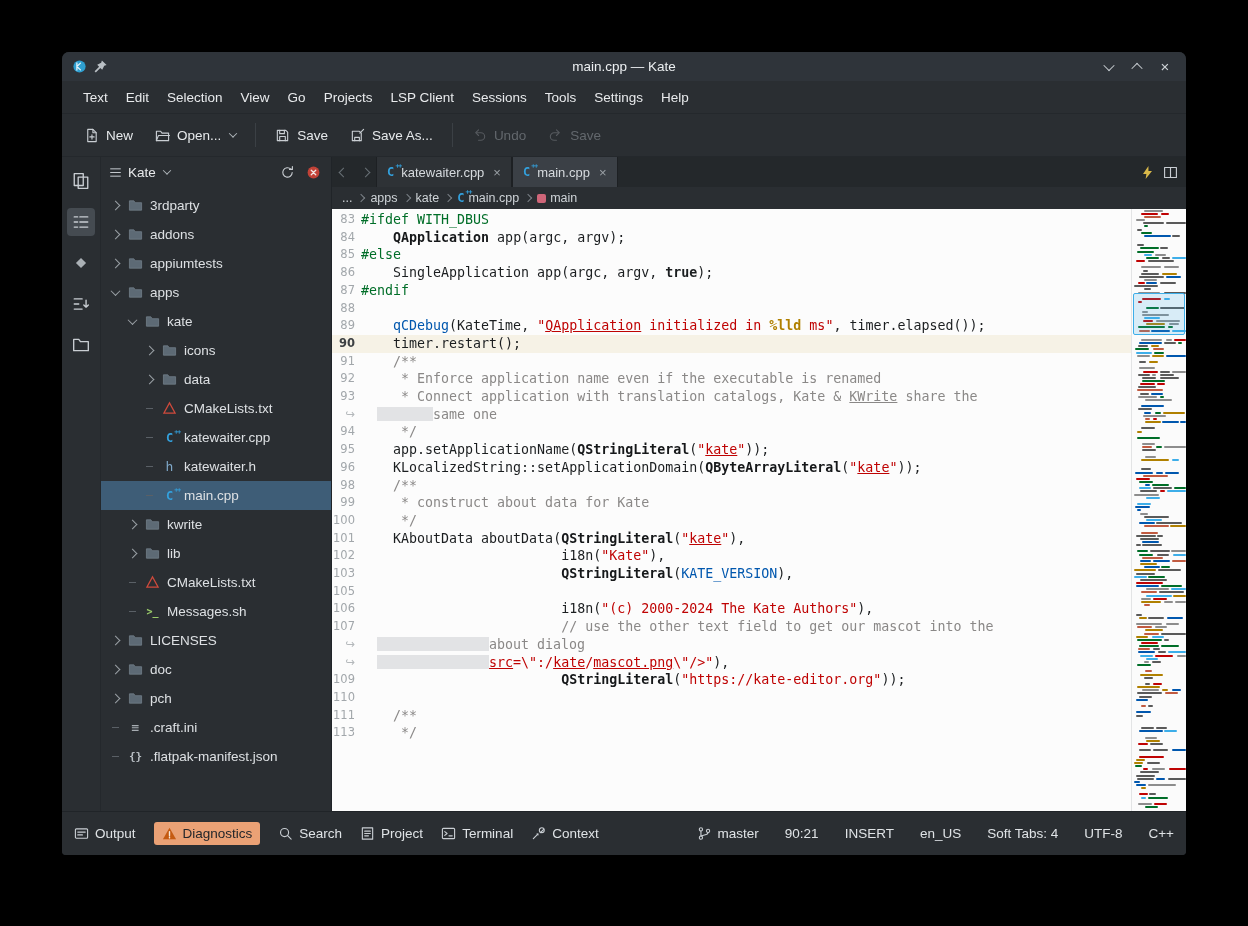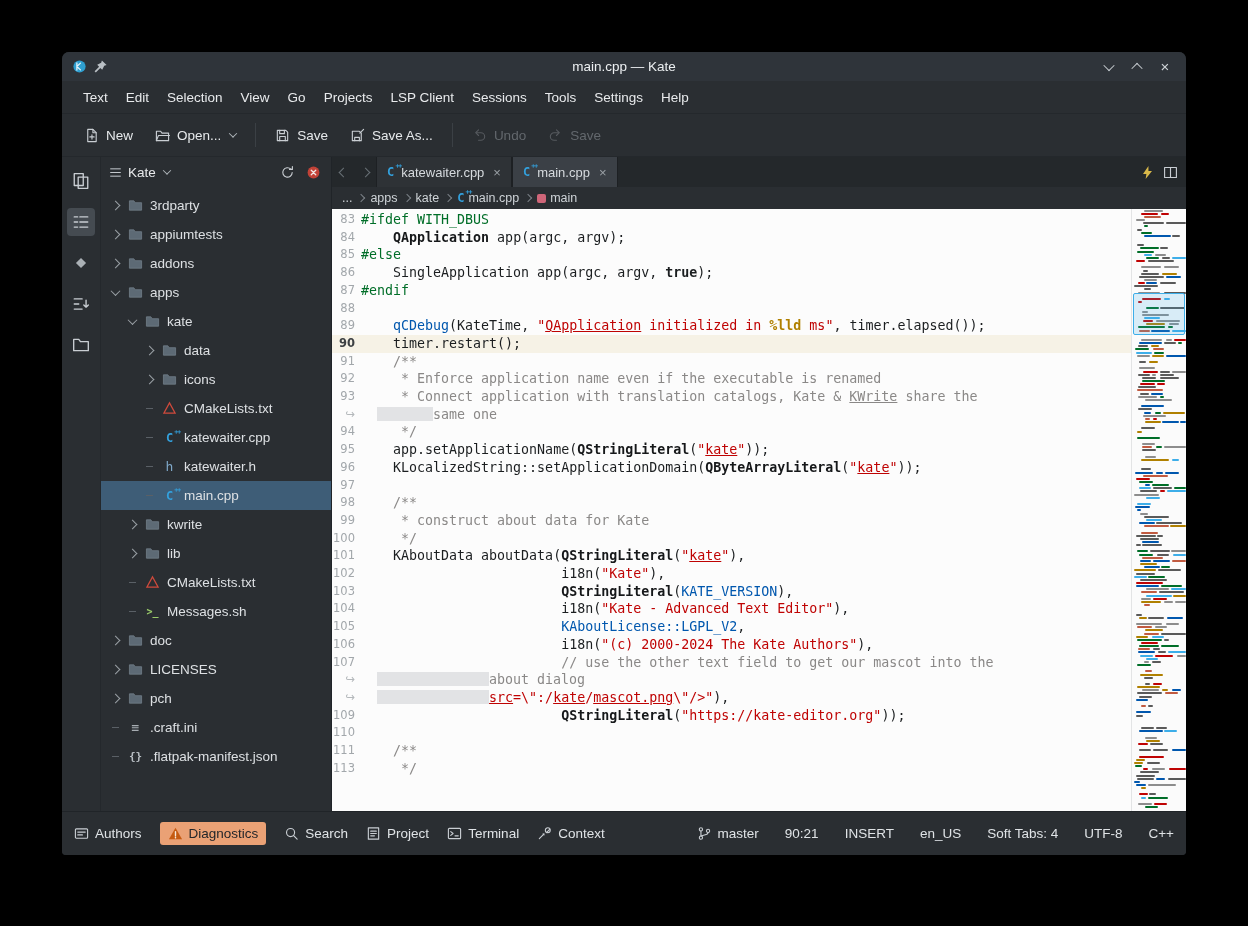--- a/index.html
+++ b/index.html
@@ -299,32 +299,32 @@
             </div>
             <div class="trow" style="padding-left: 8px;">
               <span class="texp">
                 <span class="chev r"></span>
               </span>
               <span class="ti">
                 <svg viewBox="0 0 16 16" style="width: 15px; height: 15px;">
                   <path d="M1.5 3h4.7l1.5 2h6.8v8H1.5z" fill="#5d6a75" stroke="#74818c" stroke-width=".8"></path>
                 </svg>
               </span>
-              <span>appiumtests</span>
+              <span>addons</span>
             </div>
             <div class="trow" style="padding-left: 8px;">
               <span class="texp">
                 <span class="chev r"></span>
               </span>
               <span class="ti">
                 <svg viewBox="0 0 16 16" style="width: 15px; height: 15px;">
                   <path d="M1.5 3h4.7l1.5 2h6.8v8H1.5z" fill="#5d6a75" stroke="#74818c" stroke-width=".8"></path>
                 </svg>
               </span>
-              <span>addons</span>
+              <span>appiumtests</span>
             </div>
             <div class="trow" style="padding-left: 8px;">
               <span class="texp">
                 <span class="chev d"></span>
               </span>
               <span class="ti">
                 <svg viewBox="0 0 16 16" style="width: 15px; height: 15px;">
                   <path d="M1.5 3h4.7l1.5 2h6.8v8H1.5z" fill="#5d6a75" stroke="#74818c" stroke-width=".8"></path>
                 </svg>
               </span>
@@ -343,32 +343,32 @@
             </div>
             <div class="trow" style="padding-left: 42px;">
               <span class="texp">
                 <span class="chev r"></span>
               </span>
               <span class="ti">
                 <svg viewBox="0 0 16 16" style="width: 15px; height: 15px;">
                   <path d="M1.5 3h4.7l1.5 2h6.8v8H1.5z" fill="#5d6a75" stroke="#74818c" stroke-width=".8"></path>
                 </svg>
               </span>
-              <span>data</span>
+              <span>icons</span>
             </div>
             <div class="trow" style="padding-left: 42px;">
               <span class="texp">
                 <span class="chev r"></span>
               </span>
               <span class="ti">
                 <svg viewBox="0 0 16 16" style="width: 15px; height: 15px;">
                   <path d="M1.5 3h4.7l1.5 2h6.8v8H1.5z" fill="#5d6a75" stroke="#74818c" stroke-width=".8"></path>
                 </svg>
               </span>
-              <span>icons</span>
+              <span>data</span>
             </div>
             <div class="trow" style="padding-left: 42px;">
               <span class="texp">
                 <span class="dash"></span>
               </span>
               <span class="ti">
                 <svg viewBox="0 0 16 16" style="width: 15px; height: 15px;">
                   <path d="M8 2 14 13H2z" fill="none" stroke="#cf4a3c" stroke-width="1.3"></path>
                 </svg>
               </span>
@@ -445,32 +445,32 @@
             </div>
             <div class="trow" style="padding-left: 8px;">
               <span class="texp">
                 <span class="chev r"></span>
               </span>
               <span class="ti">
                 <svg viewBox="0 0 16 16" style="width: 15px; height: 15px;">
                   <path d="M1.5 3h4.7l1.5 2h6.8v8H1.5z" fill="#5d6a75" stroke="#74818c" stroke-width=".8"></path>
                 </svg>
               </span>
-              <span>doc</span>
+              <span>LICENSES</span>
             </div>
             <div class="trow" style="padding-left: 8px;">
               <span class="texp">
                 <span class="chev r"></span>
               </span>
               <span class="ti">
                 <svg viewBox="0 0 16 16" style="width: 15px; height: 15px;">
                   <path d="M1.5 3h4.7l1.5 2h6.8v8H1.5z" fill="#5d6a75" stroke="#74818c" stroke-width=".8"></path>
                 </svg>
               </span>
-              <span>LICENSES</span>
+              <span>doc</span>
             </div>
             <div class="trow" style="padding-left: 8px;">
               <span class="texp">
                 <span class="chev r"></span>
               </span>
               <span class="ti">
                 <svg viewBox="0 0 16 16" style="width: 15px; height: 15px;">
                   <path d="M1.5 3h4.7l1.5 2h6.8v8H1.5z" fill="#5d6a75" stroke="#74818c" stroke-width=".8"></path>
                 </svg>
               </span>
@@ -571,29 +571,27 @@
               <div class="crow"><span class="gut">88</span><span class="ltext"></span></div>
               <div class="crow"><span class="gut">89</span><span class="ltext"><span class="sg-df">    </span><span class="sg-ty">qCDebug</span><span class="sg-df">(KateTime, </span><span class="sg-st">"</span><span class="sg-stu">QApplication</span><span class="sg-st"> initialized in </span><span class="sg-fmt">%lld</span><span class="sg-st"> ms"</span><span class="sg-df">, timer.elapsed());</span></span></div>
               <div class="crow current"><span class="gut">90</span><span class="ltext"><span class="sg-df">    timer.restart();</span></span></div>
               <div class="crow"><span class="gut">91</span><span class="ltext"><span class="sg-co">    /**</span></span></div>
               <div class="crow"><span class="gut">92</span><span class="ltext"><span class="sg-co">     * Enforce application name even if the executable is renamed</span></span></div>
               <div class="crow"><span class="gut">93</span><span class="ltext"><span class="sg-co">     * Connect application with translation catalogs, Kate &amp; </span><span class="sg-cou">KWrite</span><span class="sg-co"> share the</span></span></div>
               <div class="crow"><span class="gut wrapmark">↪</span><span class="ltext"><span class="ind" style="width: 2ch;"></span><span class="blk" style="width: 7ch;"></span><span class="sg-co">same one</span></span></div>
               <div class="crow"><span class="gut">94</span><span class="ltext"><span class="sg-co">     */</span></span></div>
               <div class="crow"><span class="gut">95</span><span class="ltext"><span class="sg-df">    app.setApplicationName(</span><span class="sg-cls">QStringLiteral</span><span class="sg-df">(</span><span class="sg-st">"</span><span class="sg-stu">kate</span><span class="sg-st">"</span><span class="sg-df">));</span></span></div>
               <div class="crow"><span class="gut">96</span><span class="ltext"><span class="sg-df">    KLocalizedString::setApplicationDomain(</span><span class="sg-cls">QByteArrayLiteral</span><span class="sg-df">(</span><span class="sg-st">"</span><span class="sg-stu">kate</span><span class="sg-st">"</span><span class="sg-df">));</span></span></div>
-              <div class="crow"><span class="gut">97</span><span class="ltext"></span></div>
               <div class="crow"><span class="gut">98</span><span class="ltext"><span class="sg-co">    /**</span></span></div>
               <div class="crow"><span class="gut">99</span><span class="ltext"><span class="sg-co">     * construct about data for Kate</span></span></div>
               <div class="crow"><span class="gut">100</span><span class="ltext"><span class="sg-co">     */</span></span></div>
               <div class="crow"><span class="gut">101</span><span class="ltext"><span class="sg-df">    KAboutData aboutData(</span><span class="sg-cls">QStringLiteral</span><span class="sg-df">(</span><span class="sg-st">"</span><span class="sg-stu">kate</span><span class="sg-st">"</span><span class="sg-df">),</span></span></div>
               <div class="crow"><span class="gut">102</span><span class="ltext"><span class="sg-df">                         i18n(</span><span class="sg-st">"Kate"</span><span class="sg-df">),</span></span></div>
               <div class="crow"><span class="gut">103</span><span class="ltext"><span class="sg-df">                         </span><span class="sg-cls">QStringLiteral</span><span class="sg-df">(</span><span class="sg-ty">KATE_VERSION</span><span class="sg-df">),</span></span></div>
-              <div class="crow"><span class="gut">104</span><span class="ltext"><span class="sg-df">                         i18n(</span><span class="sg-st">"Kate - Advanced Text Editor"</span><span class="sg-df">),</span></span></div>
-              <div class="crow"><span class="gut">105</span><span class="ltext"><span class="sg-df">                         </span><span class="sg-ty">KAboutLicense::LGPL_V2</span><span class="sg-df">,</span></span></div>
+              <div class="crow"><span class="gut">105</span></div>
               <div class="crow"><span class="gut">106</span><span class="ltext"><span class="sg-df">                         i18n(</span><span class="sg-st">"(c) 2000-2024 The Kate Authors"</span><span class="sg-df">),</span></span></div>
               <div class="crow"><span class="gut">107</span><span class="ltext"><span class="sg-df">                         </span><span class="sg-co">// use the other text field to get our mascot into the</span></span></div>
               <div class="crow"><span class="gut wrapmark">↪</span><span class="ltext"><span class="ind" style="width: 2ch;"></span><span class="blk" style="width: 14ch;"></span><span class="sg-co">about dialog</span></span></div>
               <div class="crow"><span class="gut wrapmark">↪</span><span class="ltext"><span class="ind" style="width: 2ch;"></span><span class="blk" style="width: 14ch;"></span><span class="sg-stu">src</span><span class="sg-st">=\":/</span><span class="sg-stu">kate</span><span class="sg-st">/</span><span class="sg-stu">mascot.png</span><span class="sg-st">\"/&gt;"</span><span class="sg-df">),</span></span></div>
               <div class="crow"><span class="gut">109</span><span class="ltext"><span class="sg-df">                         </span><span class="sg-cls">QStringLiteral</span><span class="sg-df">(</span><span class="sg-st">"https://kate-editor.org"</span><span class="sg-df">));</span></span></div>
               <div class="crow"><span class="gut">110</span><span class="ltext"></span></div>
               <div class="crow"><span class="gut">111</span><span class="ltext"><span class="sg-co">    /**</span></span></div>
               <div class="crow"><span class="gut">113</span><span class="ltext"><span class="sg-co">     */</span></span></div>
             </div>
           <div class="minimap">
@@ -1216,21 +1214,21 @@
 
     <div class="statusbar">
       <div class="sleft" id="status-left">
           <span class="sitem">
             <span class="ic">
               <svg viewBox="0 0 16 16">
                 <rect x="1.5" y="3" width="13" height="10" rx="1"></rect>
                 <path d="M4 6.5h8M4 9.5h5"></path>
               </svg>
             </span>
-            <span>Authors</span>
+            <span>Output</span>
           </span>
           <span class="sitem chip">
             <span class="ic">
               <svg viewBox="0 0 16 16">
                 <path d="M8 1.8 15 14H1z" fill="#c55a11" stroke="none"></path>
                 <path d="M8 6v4M8 11.7v1" stroke="#f6e7d8" stroke-width="1.5"></path>
               </svg>
             </span>
             <span>Diagnostics</span>
           </span>

